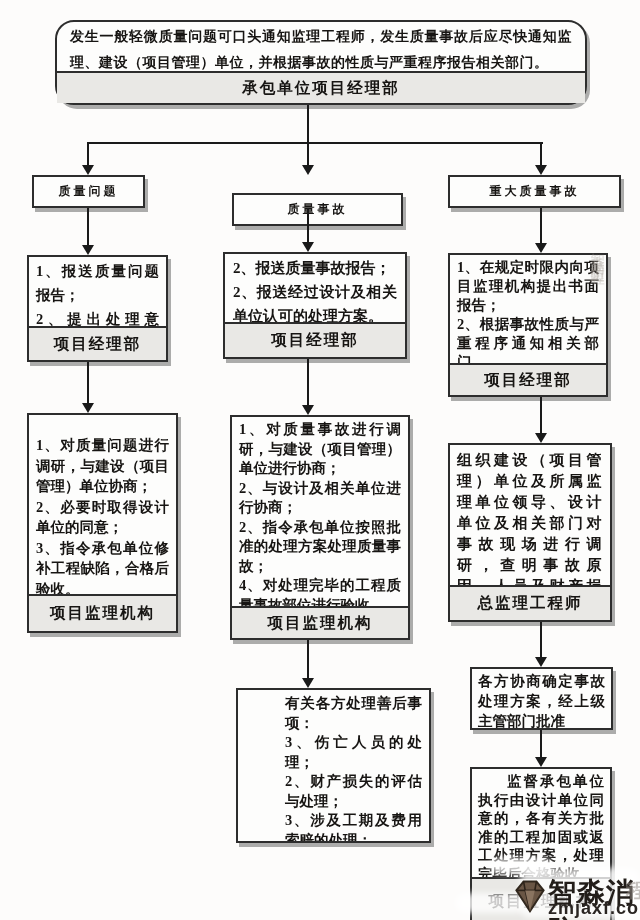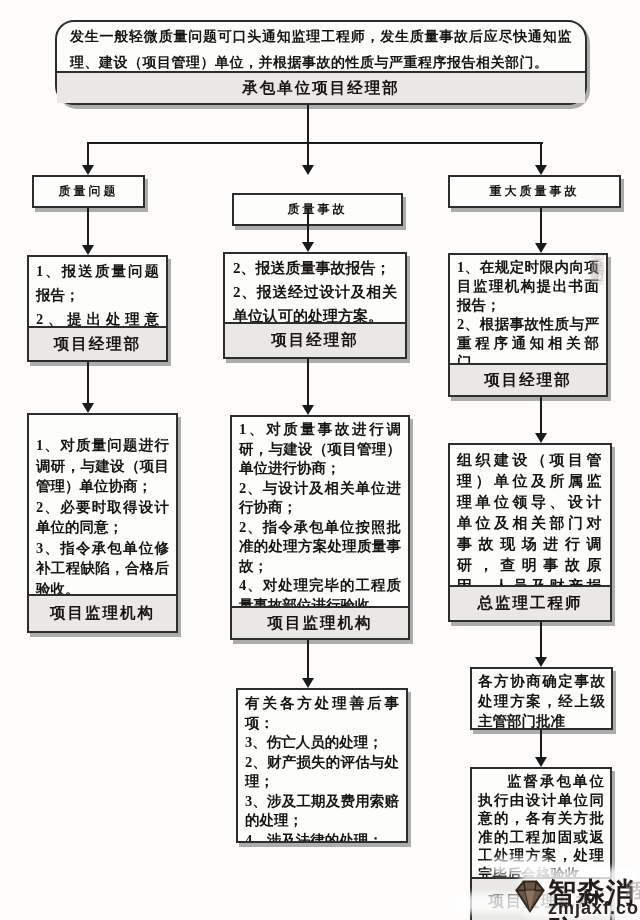--- a/index.html
+++ b/index.html
@@ -47,21 +47,21 @@
   .b3r1 .box-footer{height:30px;}
   .b1r2{left:27px;top:413px;width:151px;height:220px;}
   .b1r2 .box-body{font-size:14.5px;line-height:20.5px;padding:20px 7px;}
   .b1r2 .box-footer{height:35px;}
   .b2r2{left:230px;top:415px;width:180px;height:225px;}
   .b2r2 .box-body{font-size:14.5px;line-height:19.5px;padding:3px 7px;}
   .b2r2 .box-footer{height:30px;}
   .b3r2{left:448px;top:443px;width:164px;height:179px;}
   .b3r2 .box-body{font-size:15px;line-height:21px;padding:5px 7px;letter-spacing:1.5px;}
   .b3r2 .box-footer{height:33px;}
-  .b2r3{left:236px;top:688px;width:172px;height:155px;}
+  .b2r3{left:236px;top:688px;width:195px;height:155px;padding-left:40px;}
   .b2r3 .box-body{font-size:14.5px;line-height:19.5px;padding:4px 7px;}
   .b3r3{left:470px;top:667px;width:143px;height:63px;}
   .b3r3 .box-body{font-size:14.5px;line-height:20px;padding:2px 6px;}
   .b3r4{left:470px;top:767px;width:142px;height:158px;}
   .b3r4 .box-body{font-size:14.5px;line-height:18.5px;padding:3px 6px;text-indent:2em;}
   .b3r4 .box-footer{height:44px;}
   
   .vline{position:absolute;width:2px;background:#1a1a1a;}
   .hline{position:absolute;height:2px;background:#1a1a1a;}
   .arrowhead{

